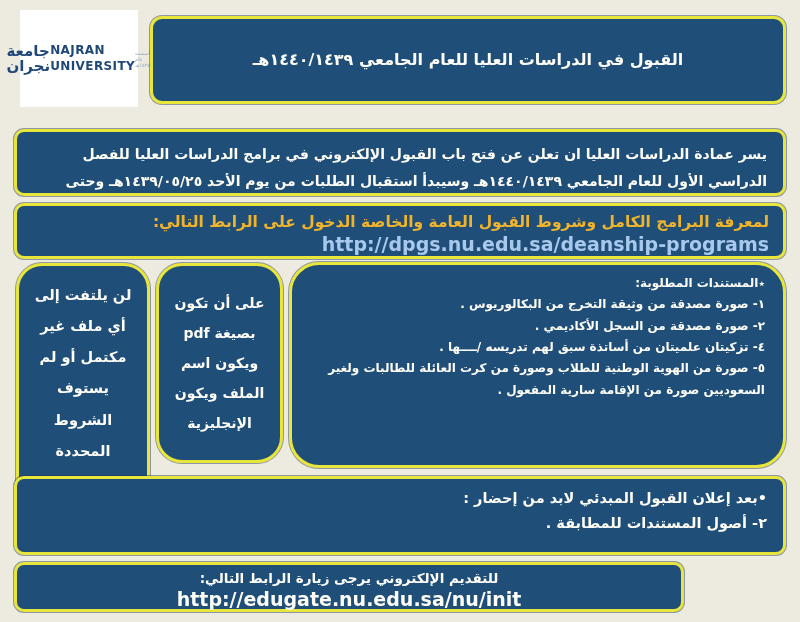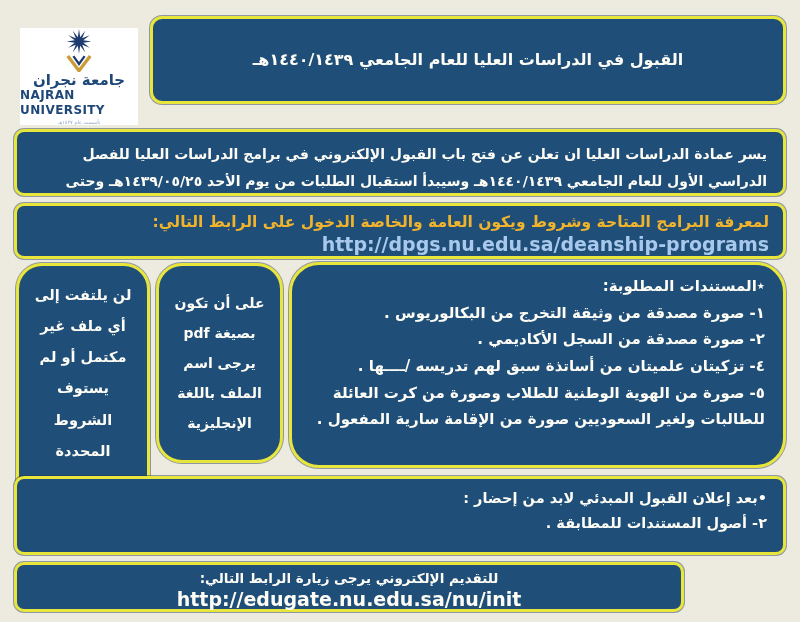--- a/index.html
+++ b/index.html
@@ -14,23 +14,23 @@
     position:absolute;
     background:#1F4E79;
     border:3px solid #E8E53B;
     box-sizing:border-box;
     box-shadow:0 0 0 1px rgba(27,50,90,.45);
     color:#FDFDF6;
     font-weight:bold;
   }
   
   #logo-box{
-    position:absolute;left:20px;top:28px;width:118px;height:97px;
+    position:absolute;left:20px;top:10px;width:118px;height:97px;
     background:#FFFFFF;
-    display:flex;flex-direction:column;align-items:center;justify-content:center;
+    display:flex;flex-direction:row;align-items:center;justify-content:center;
     direction:ltr;
   }
   #logo-box svg{display:block;}
   .logo-ar{color:#1F4878;font-size:15px;font-weight:bold;line-height:1;margin-top:1px;}
   .logo-en{color:#1F4878;font-size:12px;font-weight:bold;letter-spacing:.4px;line-height:1.3;}
   .logo-founded{color:#8FA7C6;font-size:5px;line-height:1.2;}
   #title-box{
     left:150px;top:16px;width:636px;height:88px;
     border-radius:12px;
     display:flex;flex-direction:column;align-items:center;justify-content:center;
@@ -52,21 +52,21 @@
   #programs-box .gold{color:#F0B32C;font-size:15.5px;text-align:right;line-height:1.45;}
   #programs-box .url{
     color:#A9C9EC;font-size:19px;text-align:right;direction:ltr;
     unicode-bidi:isolate;line-height:1.2;padding-left:4px;
   }
   
   #documents-box{
     left:289px;top:262px;width:497px;height:206px;
     border-radius:30px;
     padding:8px 18px;
-    font-size:15px;line-height:1.78;text-align:right;
+    font-size:12px;line-height:1.78;text-align:right;
   }
   #pdf-box{
     left:156px;top:263px;width:127px;height:200px;
     border-radius:26px;
     display:flex;align-items:center;justify-content:center;
     text-align:center;font-size:14px;line-height:2.15;padding:0 8px;
   }
   #warning-box{
     left:16px;top:263px;width:134px;height:252px;
     border-radius:26px;
@@ -106,34 +106,34 @@
 
 <div id="title-box" class="panel">
   <div>القبول في الدراسات العليا للعام الجامعي ١٤٤٠/١٤٣٩هـ</div>
 </div>
 
 <div id="announce-box" class="panel">
   <span>يسر عمادة الدراسات العليا ان تعلن عن فتح باب القبول الإلكتروني في برامج الدراسات العليا للفصل الدراسي الأول للعام الجامعي ١٤٤٠/١٤٣٩هـ وسيبدأ استقبال الطلبات من يوم الأحد ١٤٣٩/٠٥/٢٥هـ وحتى الخميس ١٤٣٩/٠٦/٠٦هـ</span>
 </div>
 
 <div id="programs-box" class="panel">
-  <div class="gold">لمعرفة البرامج المتاحة وشروط ويكون العامة والخاصة الدخول على الرابط التالي:</div>
+  <div class="gold">لمعرفة البرامج الكامل وشروط القبول العامة والخاصة الدخول على الرابط التالي:</div>
   <div class="url">http://dpgs.nu.edu.sa/deanship-programs</div>
 </div>
 
 <div id="documents-box" class="panel">
   <div class="doc-line">٭المستندات المطلوبة:</div>
   <div class="doc-line">١- صورة مصدقة من وثيقة التخرج من البكالوريوس .</div>
   <div class="doc-line">٢- صورة مصدقة من السجل الأكاديمي .</div>
   <div class="doc-line">٤- تزكيتان علميتان من أساتذة سبق لهم تدريسه /ــــها .</div>
   <div class="doc-line">٥- صورة من الهوية الوطنية للطلاب وصورة من كرت العائلة للطالبات ولغير السعوديين صورة من الإقامة سارية المفعول .</div>
 </div>
 
 <div id="pdf-box" class="panel">
-  <span>على أن تكون بصيغة pdf يرجى اسم الملف باللغة الإنجليزية</span>
+  <span>على أن تكون بصيغة pdf ويكون اسم الملف ويكون الإنجليزية</span>
 </div>
 
 <div id="warning-box" class="panel">
   <span>لن يلتفت إلى أي ملف غير مكتمل أو لم يستوف الشروط المحددة للبرنامج.</span>
 </div>
 
 <div id="post-box" class="panel">
   <div>•بعد إعلان القبول المبدئي لابد من إحضار :</div>
   <div>٢- أصول المستندات للمطابقة .</div>
 </div>

